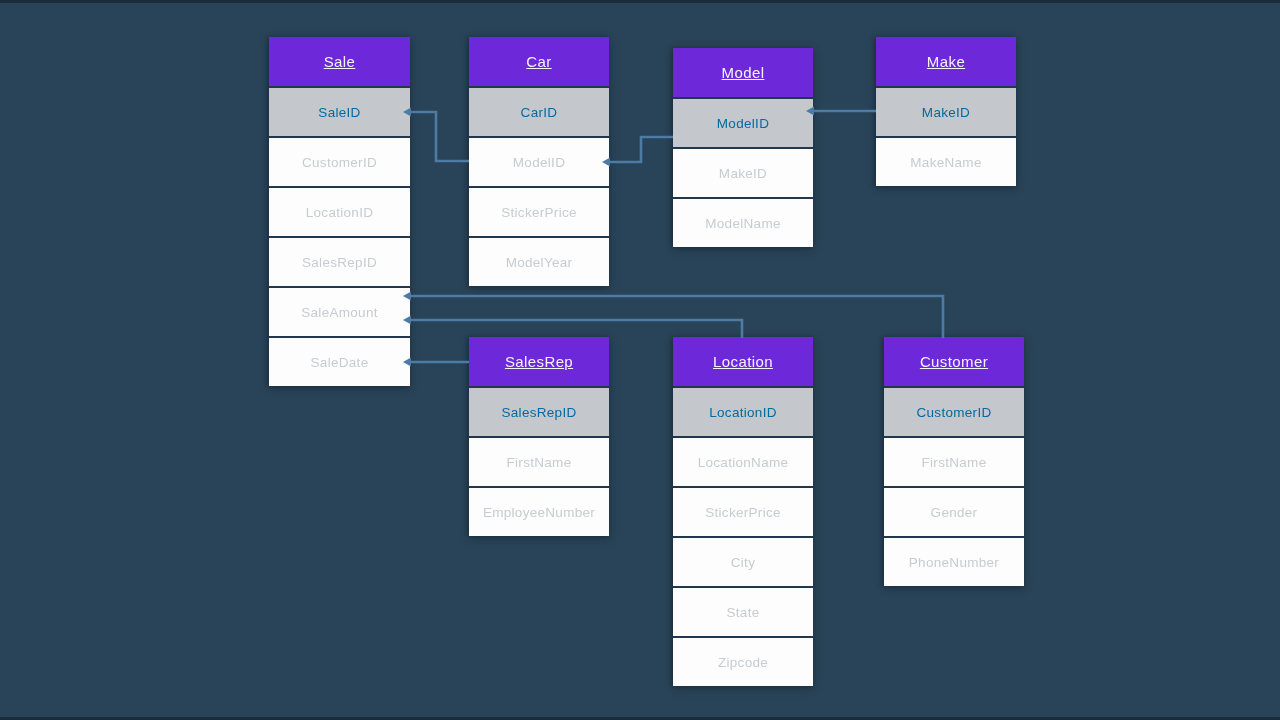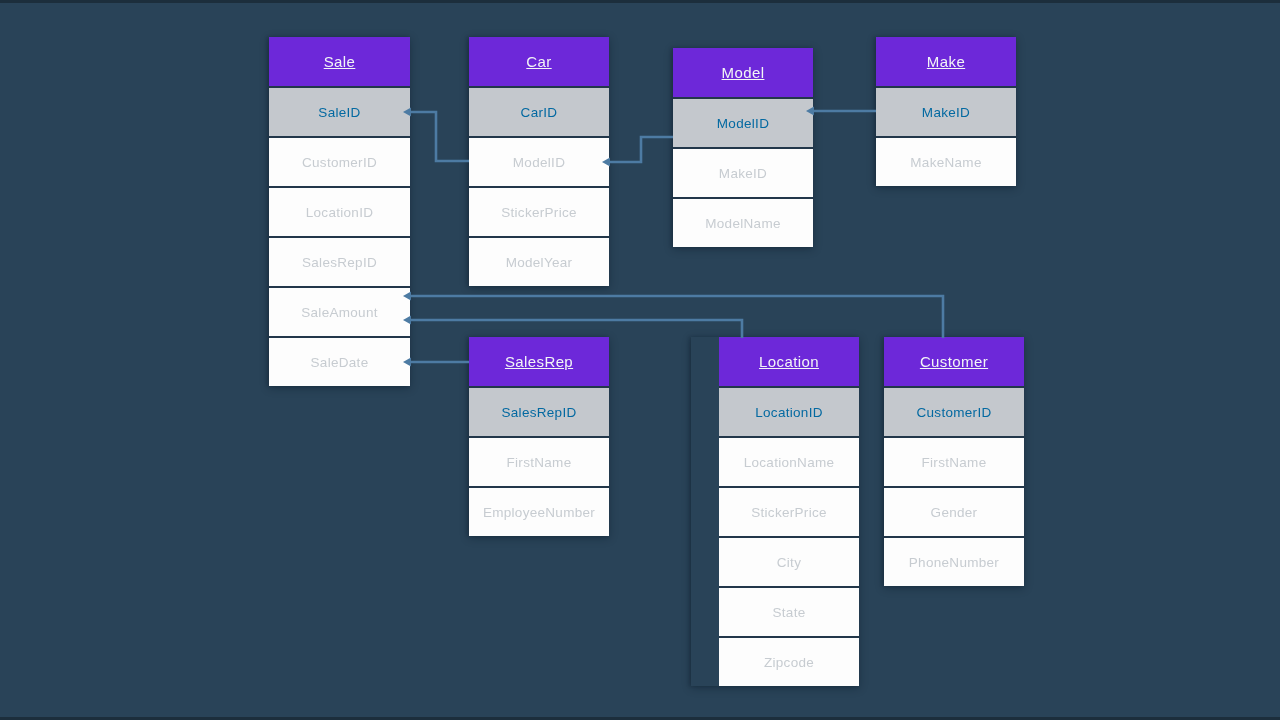--- a/index.html
+++ b/index.html
@@ -27,21 +27,21 @@
     display:flex;align-items:center;justify-content:center;
     font-size:13.5px;letter-spacing:.3px;white-space:nowrap;
   }
   .row.key{background:#c4c8cd;color:#0369a1;}
 
   #t-sale{left:269px;top:37px;width:141px;}
   #t-car{left:469px;top:37px;}
   #t-model{left:673px;top:37px;margin-top:11px;}
   #t-make{left:876px;top:37px;}
   #t-salesrep{left:469px;top:337px;}
-  #t-location{left:691px;top:337px;padding-left:28px;}
+  #t-location{left:673px;top:337px;}
   #t-customer{left:876px;top:337px;margin-left:8px;}
 
   #connector-layer{
     position:absolute;left:0;top:0;width:1280px;height:720px;
     z-index:5;pointer-events:none;
   }
   #connector-layer polyline{fill:none;stroke:#4d7ba3;stroke-width:2.6;}
   #connector-layer polygon{fill:#4d7ba3;}
 </style>
 </head>

